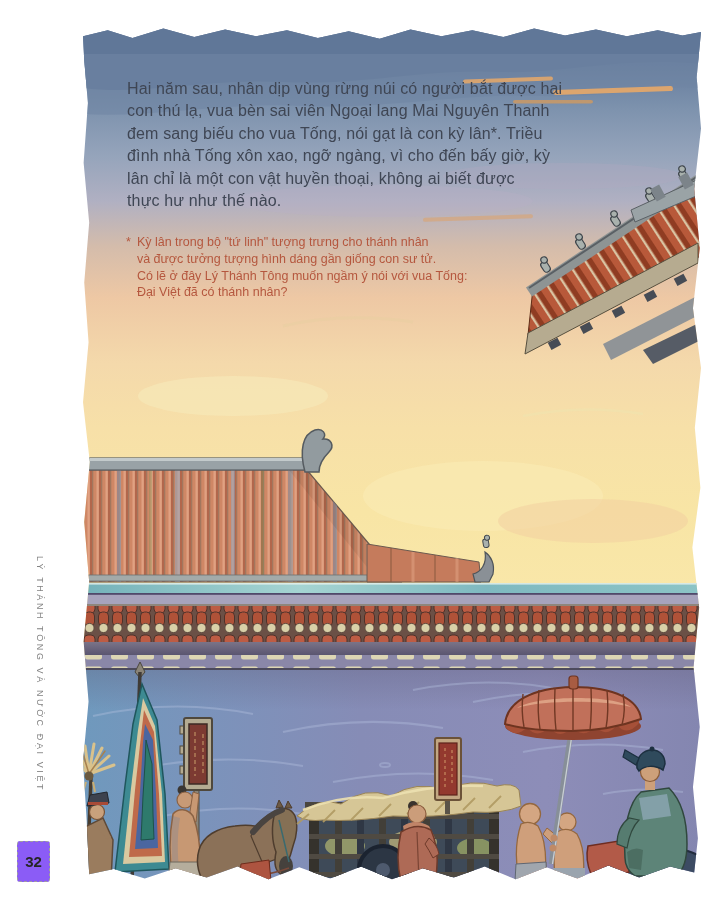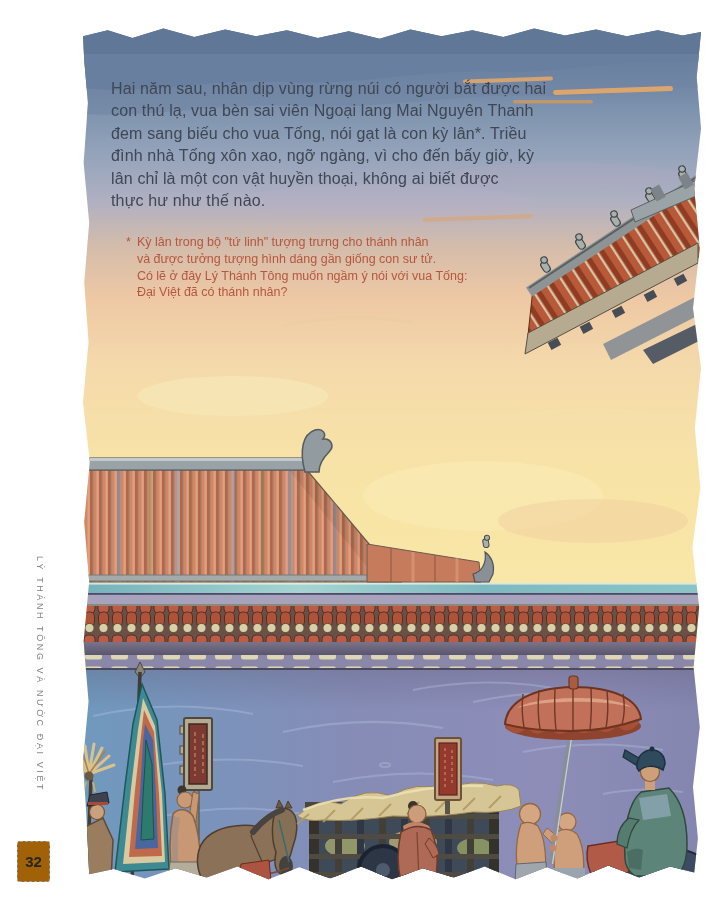--- a/index.html
+++ b/index.html
@@ -13,37 +13,37 @@
       0% 1.2%,4% .5%,8% 1.4%,13% .3%,18% 1.3%,23% .4%,28% 1.2%,33% .5%,38% 1.4%,43% .6%,
       48% 1.5%,53% .4%,58% 1.2%,63% .5%,68% 1.3%,73% .3%,78% 1.1%,83% .4%,88% 1.2%,93% .5%,
       97% 1.1%,100% .7%,99.3% 6%,100% 12%,98.9% 19%,99.8% 26%,98.7% 33%,100% 40%,99% 47%,
       99.9% 54%,98.6% 61%,99.7% 68%,98.8% 75%,99.8% 82%,98.7% 89%,99.5% 95%,98.9% 99%,
       95% 98.3%,90% 99.6%,85% 98.2%,80% 99.7%,75% 98.4%,70% 99.8%,65% 98.3%,60% 99.6%,
       55% 98.5%,50% 99.8%,45% 98.3%,40% 99.7%,35% 98.4%,30% 99.8%,25% 98.3%,20% 99.6%,
       15% 98.5%,10% 99.7%,5% 98.6%,1% 99.2%,.6% 93%,0% 86%,.9% 79%,.1% 72%,1% 65%,.2% 58%,
       1.1% 51%,0% 44%,.9% 37%,.2% 30%,1% 23%,.1% 16%,.8% 9%,.2% 4%);
   }
   .main-text{
-    position:absolute;left:111px;top:78px;width:478px;
+    position:absolute;left:127px;top:78px;width:478px;
     font-size:16px;line-height:22.4px;letter-spacing:.15px;
     color:#3f4654;white-space:pre-line;z-index:5;
   }
   .footnote{
     position:absolute;left:126px;top:234px;display:flex;gap:6px;
     color:#b5573e;font-size:12.5px;line-height:16.8px;z-index:5;
   }
   .fn-text{white-space:pre-line;}
   .side-title{
     position:absolute;left:35px;top:556px;height:270px;
     writing-mode:vertical-rl;text-orientation:mixed;
     font-size:9px;letter-spacing:2.6px;color:#828282;z-index:5;
   }
   .page-num-box{
     position:absolute;left:17px;top:841px;width:31px;height:39px;
-    border:1.5px dashed #9f9f9f;border-radius:3px;background:#a16207;
+    border:1.5px dashed #9f9f9f;border-radius:3px;background:#8b5cf6;
     display:flex;align-items:center;justify-content:center;
     font-weight:bold;font-size:15px;color:#262626;z-index:5;
   }
 </style>
 </head>
 <body>
 
 <div class="illu-wrap">
 <svg width="618" height="855" viewBox="0 0 618 855" xmlns="http://www.w3.org/2000/svg">
   <defs>

